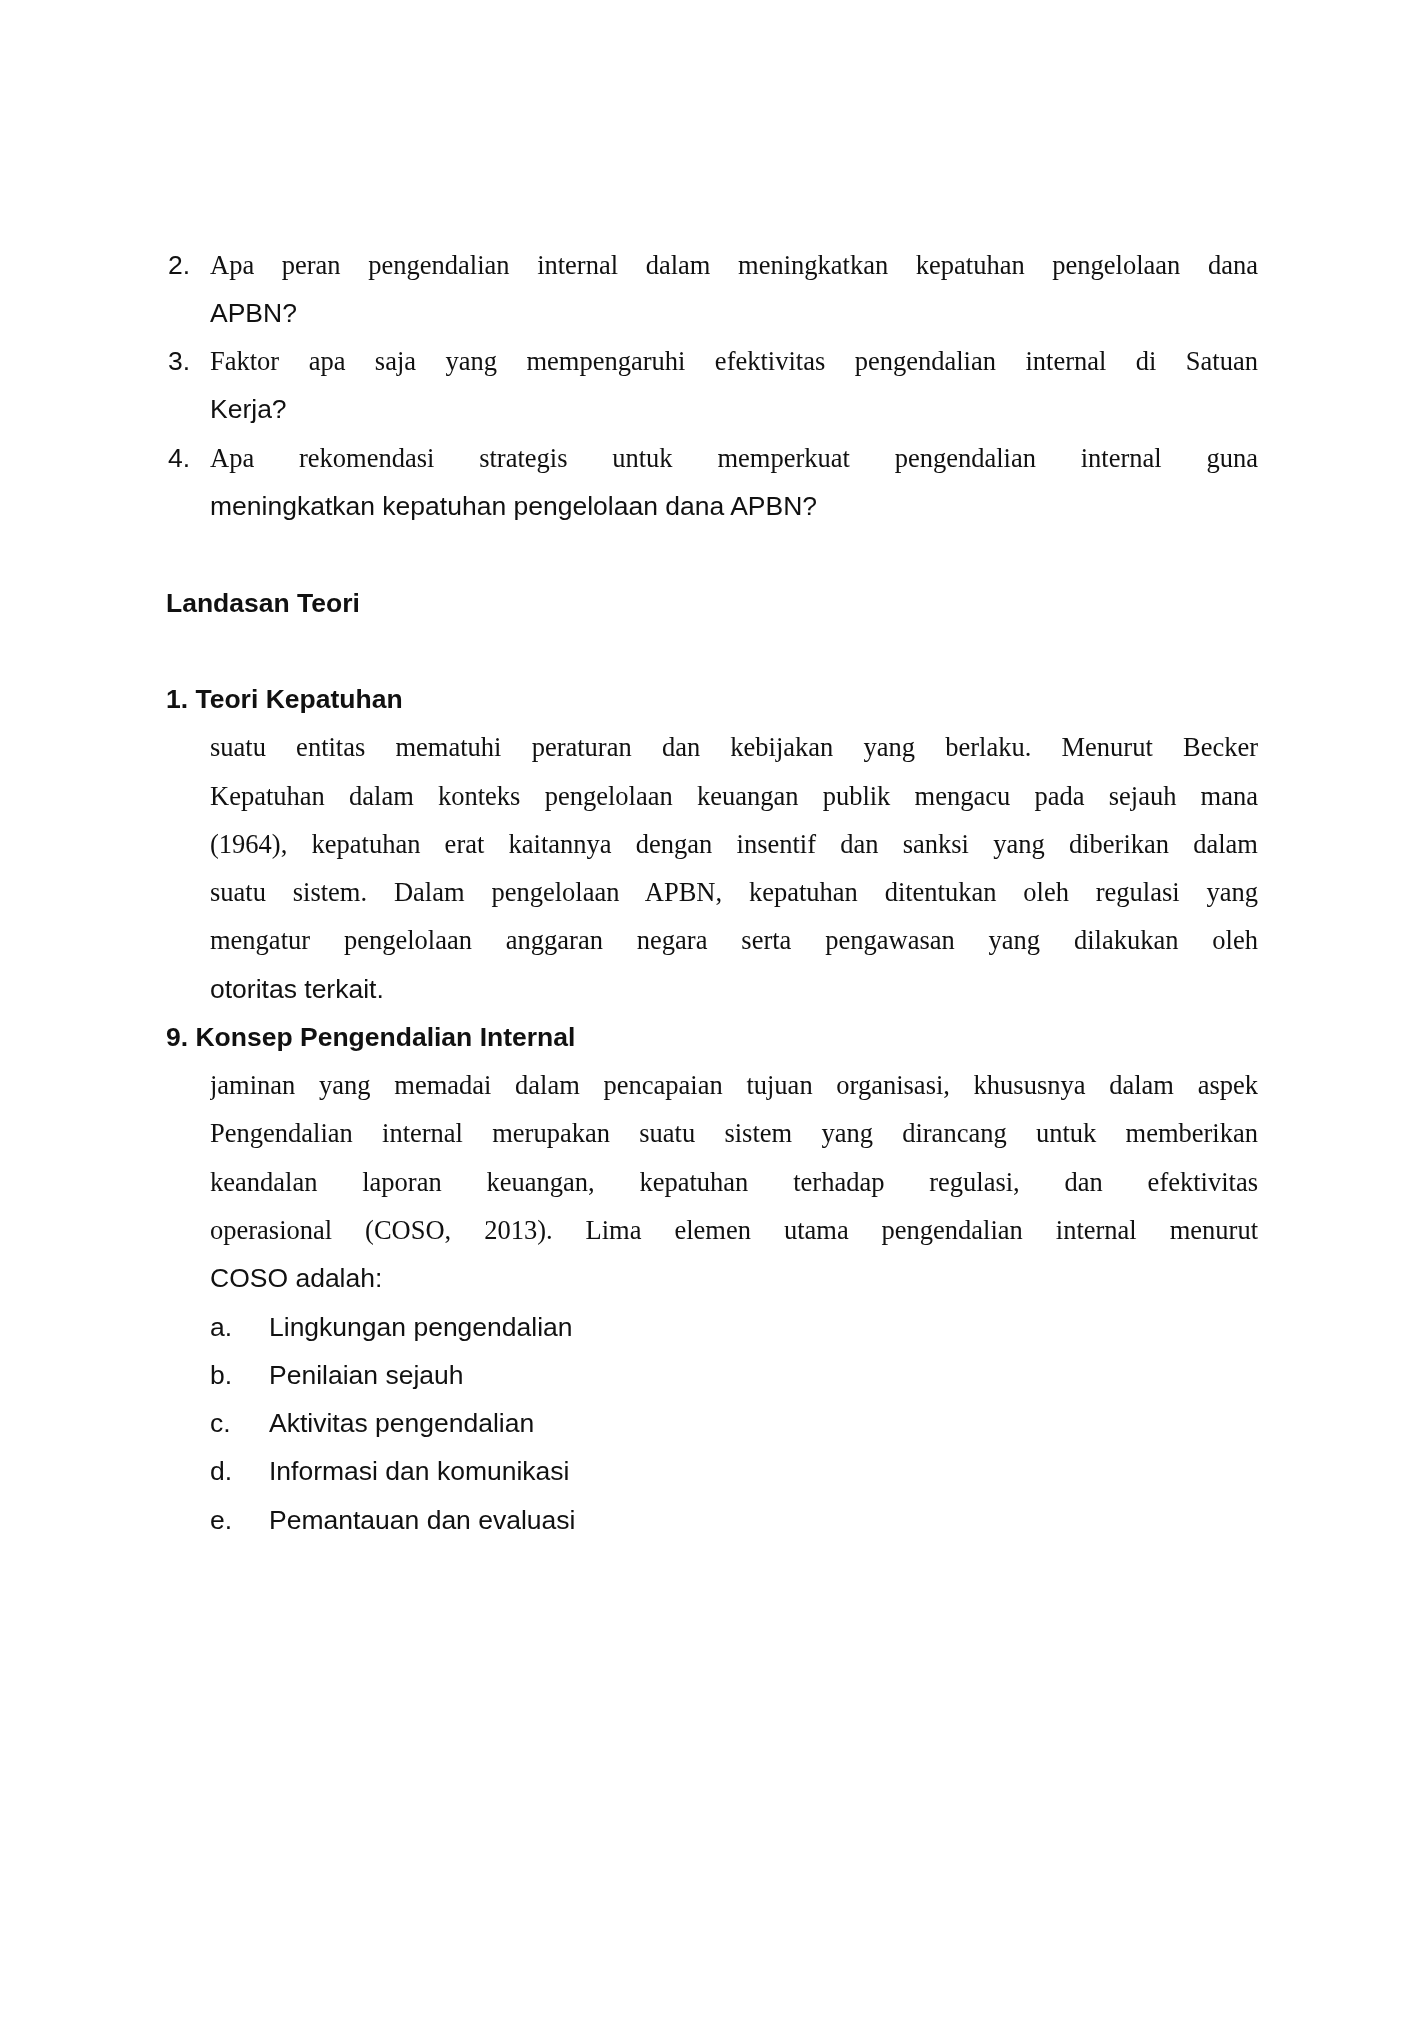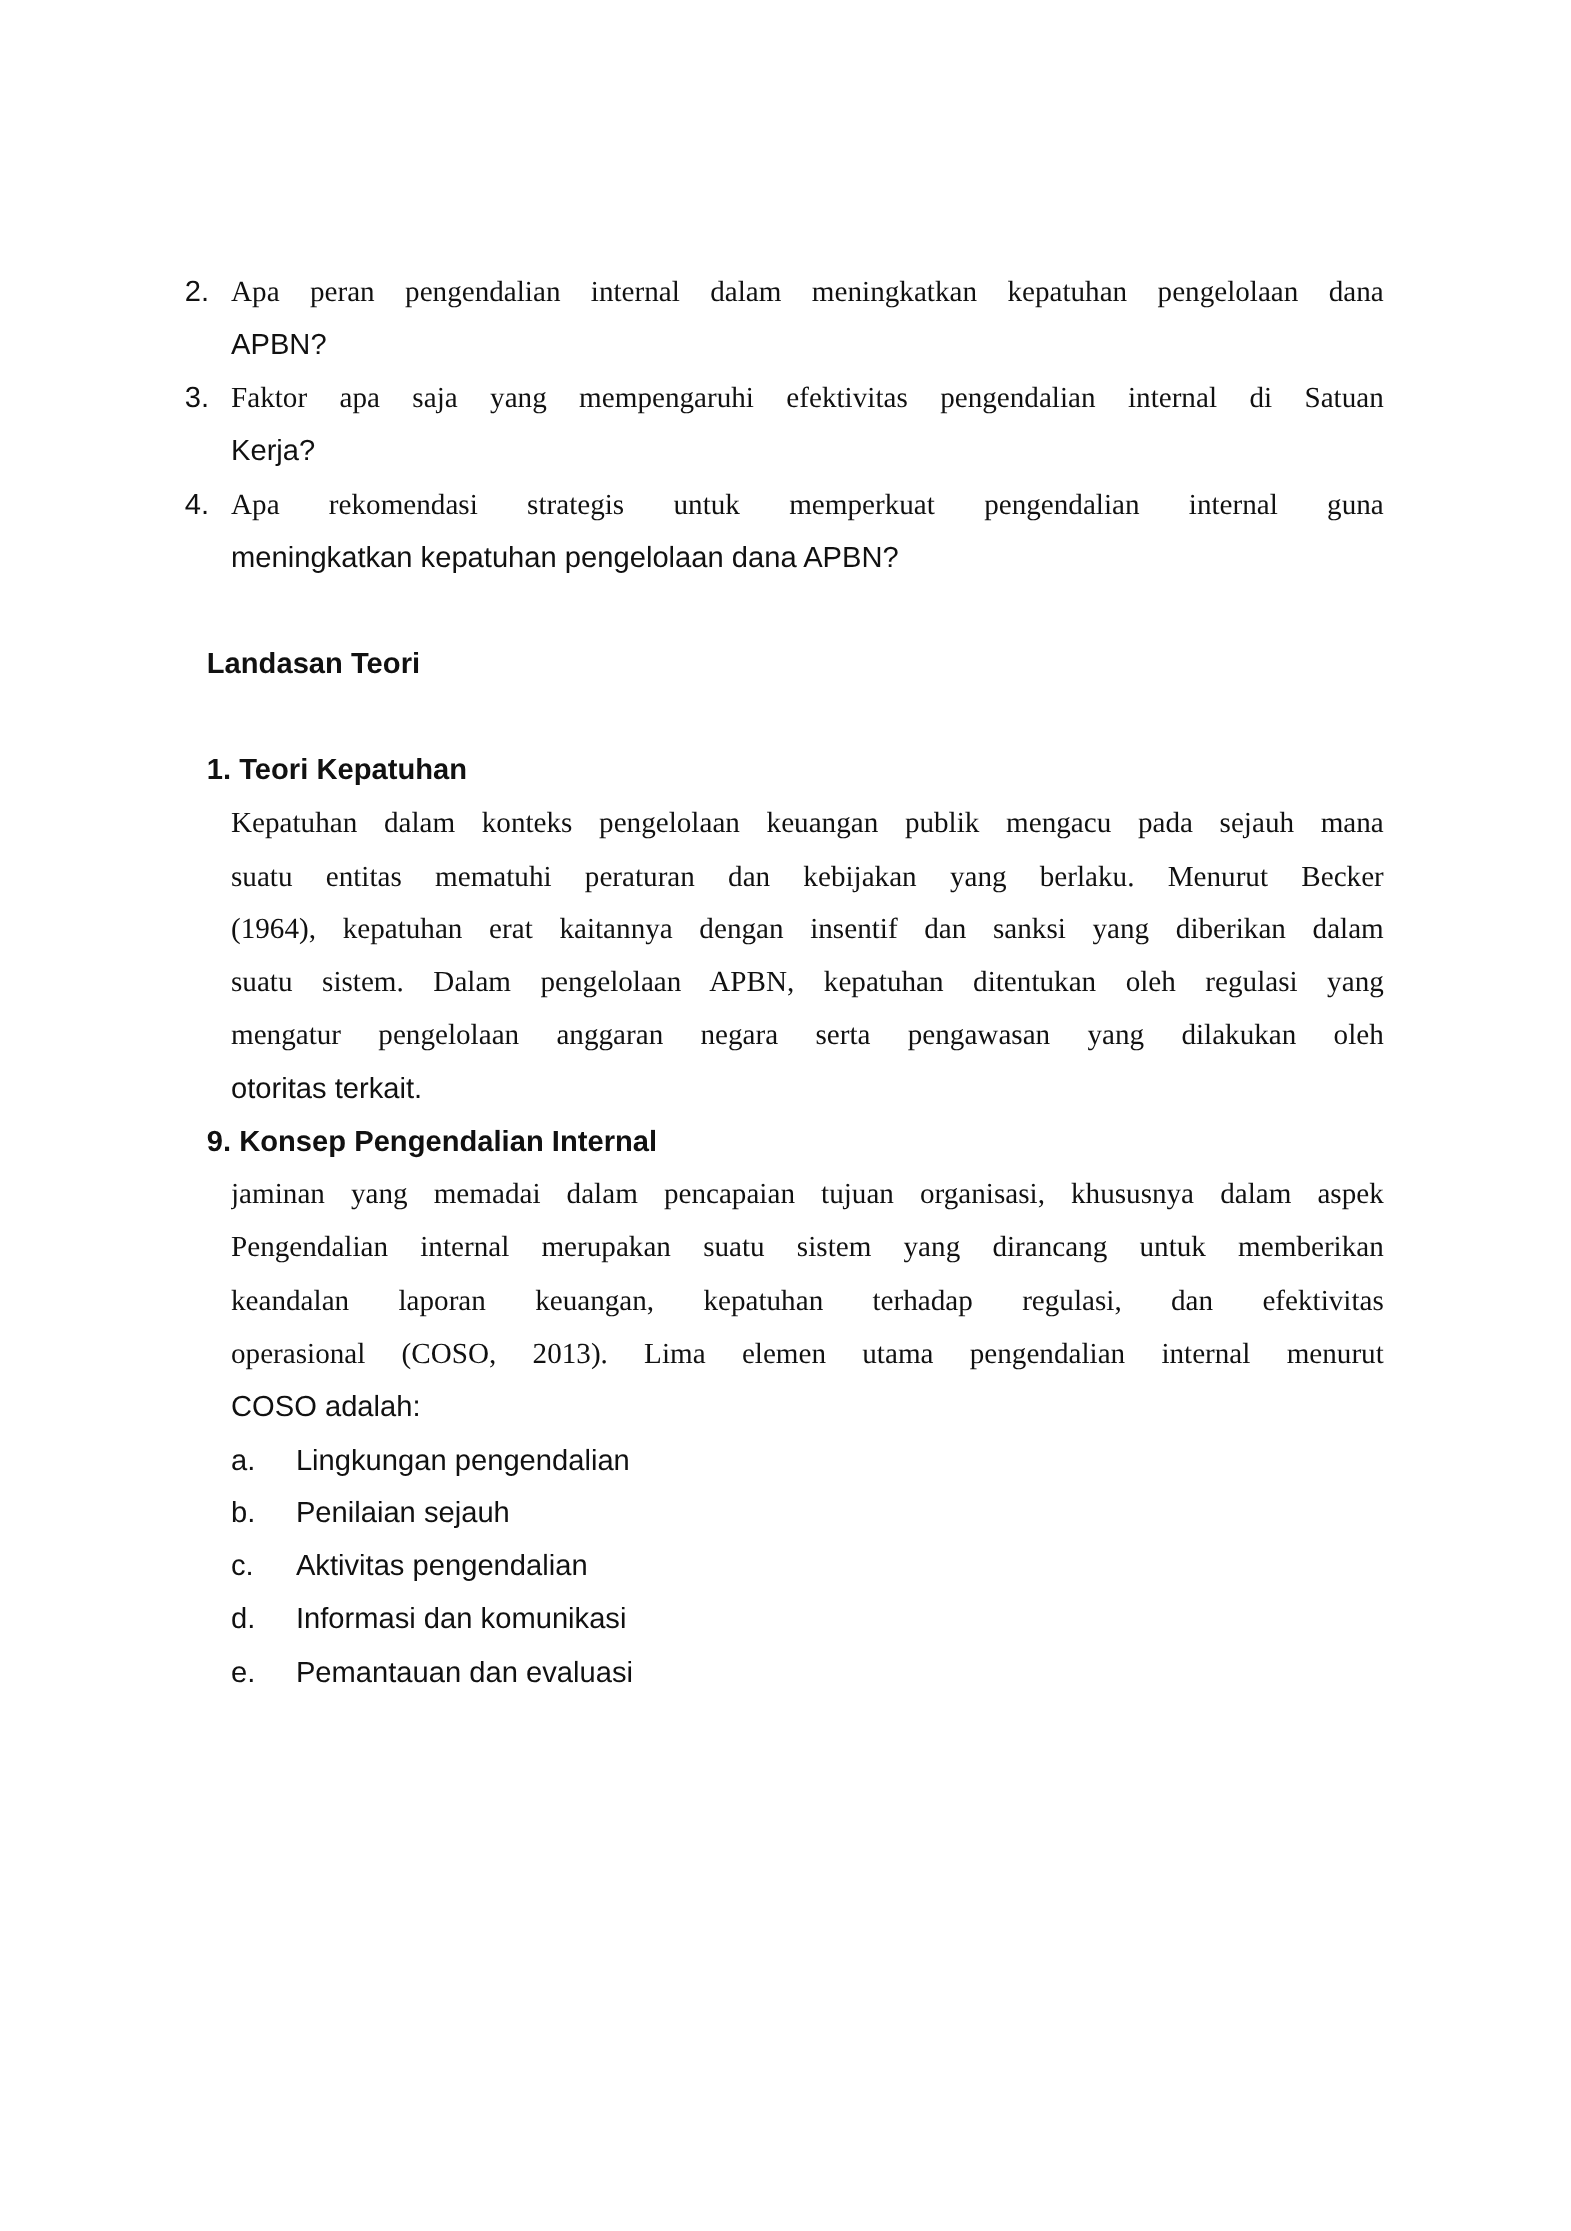--- a/index.html
+++ b/index.html
@@ -8,21 +8,21 @@
     position: absolute; left: 0; top: 0; width: 1428px; height: 2028px;
     background: #ffffff; color: #111111;
     font-family: "Liberation Sans", sans-serif; font-size: 26.5px;
   }
   .flow { position: absolute; left: 0; top: 240.7px; width: 1428px; }
   .ln { position: relative; height: 48.27px; line-height: 48.27px; white-space: nowrap; }
   .blank { height: 48.27px; }
   .num { position: absolute; left: 168px; top: 0; }
   .txt { position: absolute; left: 210px; top: 0; width: 1048px; }
   .txt.j { text-align: justify; text-align-last: justify; white-space: normal; height: 48.27px; overflow: hidden; font-family: Liberation Serif, serif; }
-  .head { position: absolute; left: 188px; top: 0; font-weight: bold; }
+  .head { position: absolute; left: 166px; top: 0; font-weight: bold; }
   .sub-letter { position: absolute; left: 210px; top: 0; }
   .sub-text { position: absolute; left: 253px; top: 0; margin-left: 16px; }
 </style>
 </head>
 <body>
 
 <div class="page">
   <div class="flow">
 
     <div class="ln">
@@ -52,24 +52,24 @@
     <div class="ln">
       <span class="head">Landasan Teori</span>
     </div>
 
     <div class="blank"></div>
 
     <div class="ln">
       <span class="head">1. Teori Kepatuhan</span>
     </div>
     <div class="ln">
-      <span class="txt j">Kepatuhan dalam konteks pengelolaan keuangan publik mengacu pada sejauh mana</span>
+      <span class="txt j">suatu entitas mematuhi peraturan dan kebijakan yang berlaku. Menurut Becker</span>
     </div>
     <div class="ln">
-      <span class="txt j">suatu entitas mematuhi peraturan dan kebijakan yang berlaku. Menurut Becker</span>
+      <span class="txt j">Kepatuhan dalam konteks pengelolaan keuangan publik mengacu pada sejauh mana</span>
     </div>
     <div class="ln">
       <span class="txt j">(1964), kepatuhan erat kaitannya dengan insentif dan sanksi yang diberikan dalam</span>
     </div>
     <div class="ln">
       <span class="txt j">suatu sistem. Dalam pengelolaan APBN, kepatuhan ditentukan oleh regulasi yang</span>
     </div>
     <div class="ln">
       <span class="txt j">mengatur pengelolaan anggaran negara serta pengawasan yang dilakukan oleh</span>
     </div>

